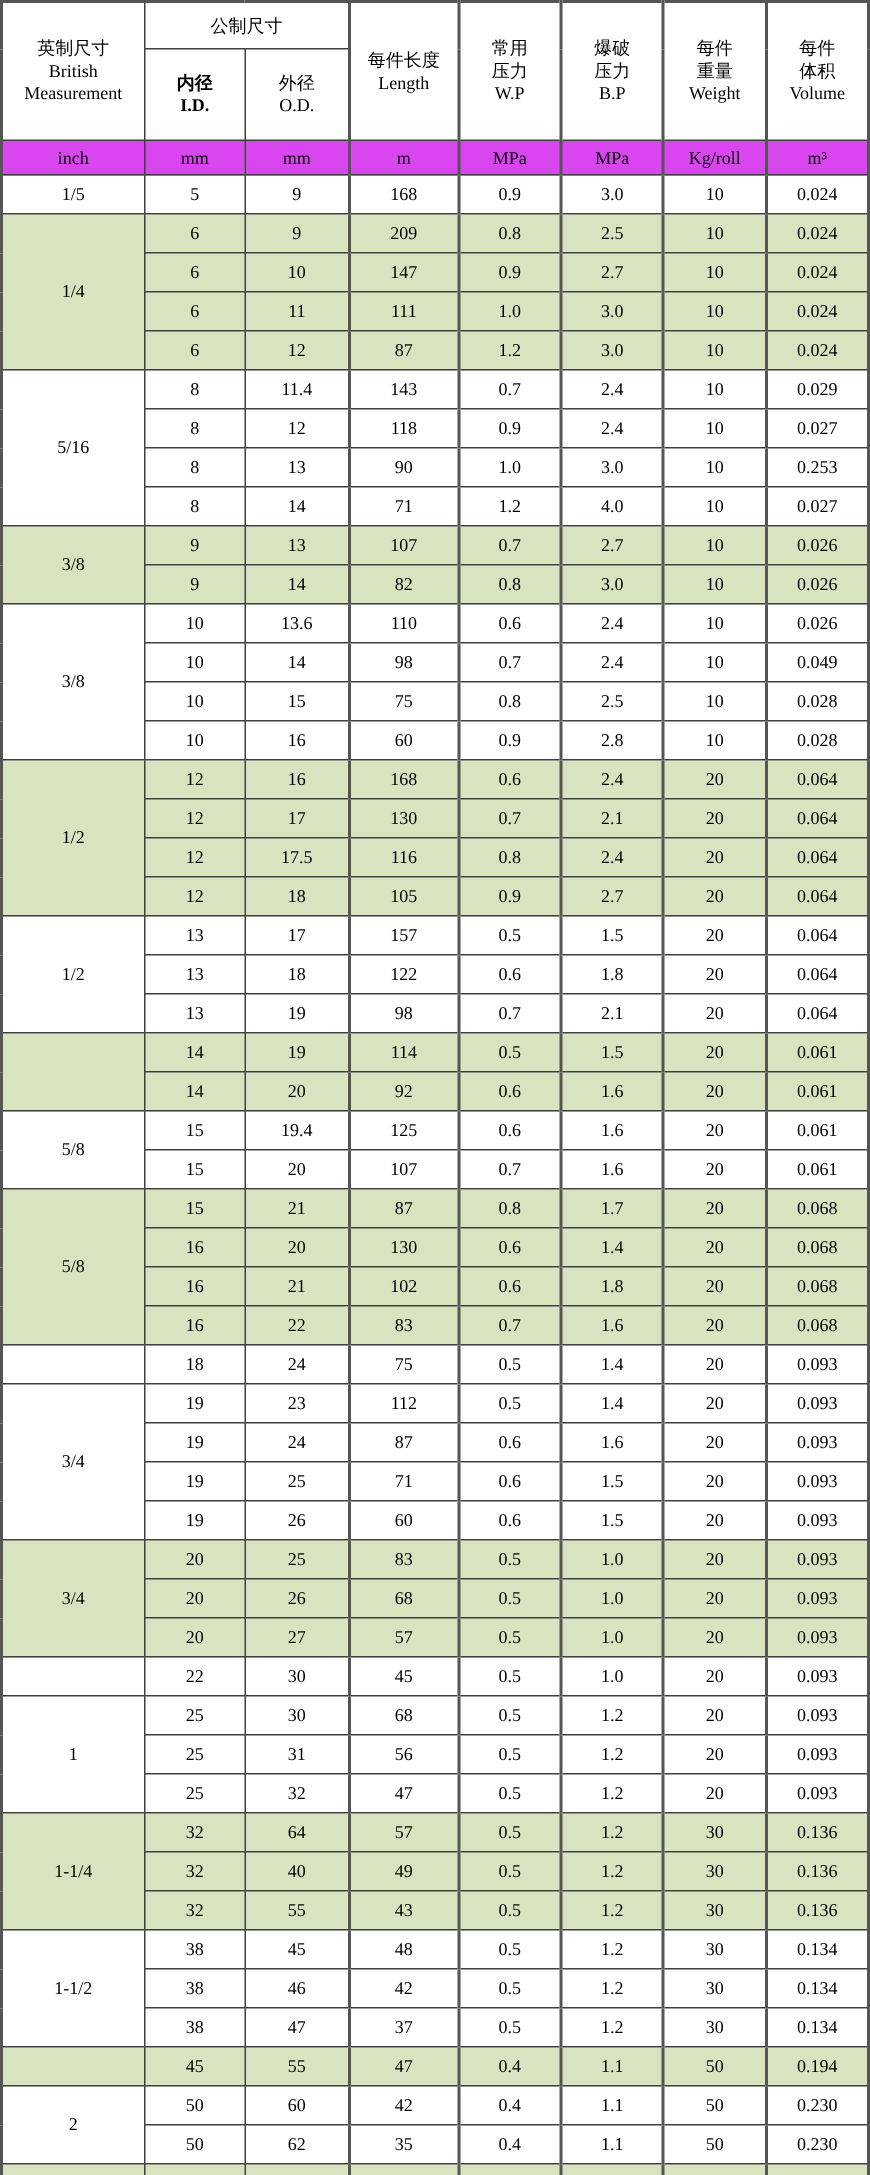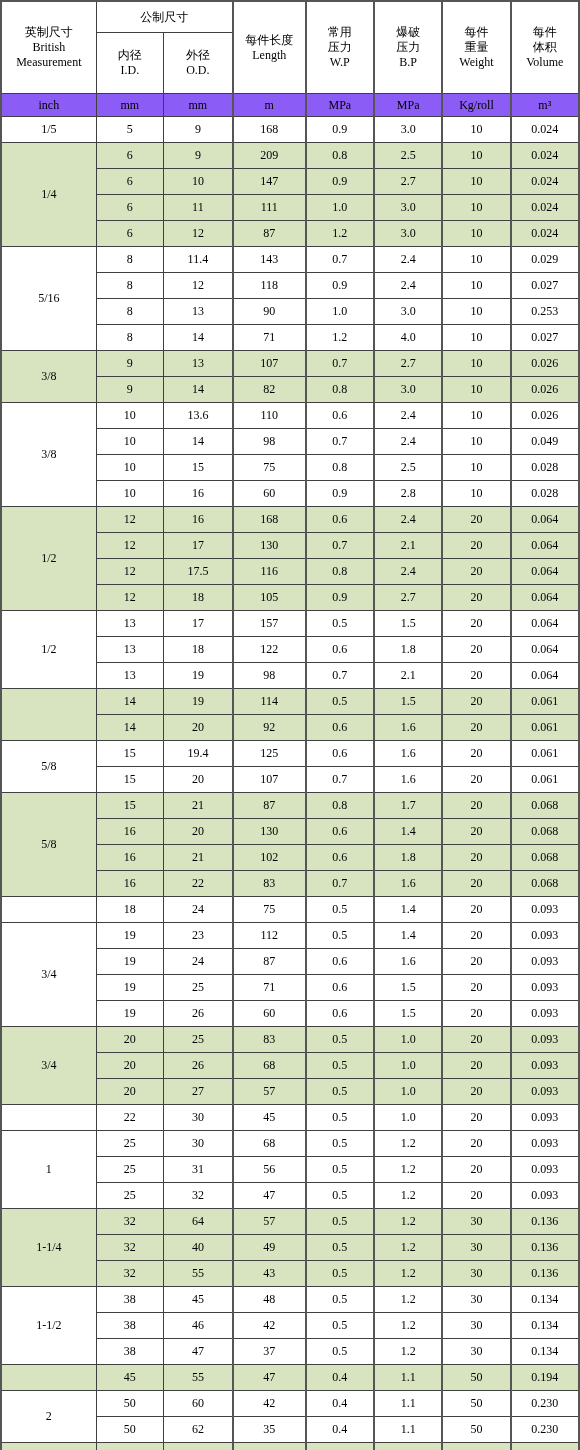--- a/index.html
+++ b/index.html
@@ -45,21 +45,21 @@
 
   .hdr-top th {
     height: 90px;
     font-size: 12.5px;
     padding: 2px 1px;
   }
   .hdr-top th .cn { display: block; }
   .hdr-top th .en { display: block; }
   .hdr-units td {
     height: 22px;
-    background: #8b5cf6;
+    background: #d946ef;
   }
   tbody td {
     height: 25px;
   }
   tr.green td { background: #d8e4c0; }
   td.brit { font-size: 12px; margin-left: 31px; }
 </style>
 </head>
 <body>
 
@@ -103,21 +103,21 @@
         <span class="cn">重量</span>
         <span class="en">Weight</span>
       </th>
       <th rowspan="2" class="col-heavy">
         <span class="cn">每件</span>
         <span class="cn">体积</span>
         <span class="en">Volume</span>
       </th>
     </tr>
     <tr class="hdr-top">
-      <th style="height:60px;">
+      <th style="height:60px;font-weight:bold;">
         <span class="cn">内径</span>
         <span class="en">I.D.</span>
       </th>
       <th style="height:60px;">
         <span class="cn">外径</span>
         <span class="en">O.D.</span>
       </th>
     </tr>
     <tr class="hdr-units">
       <td>inch</td>

